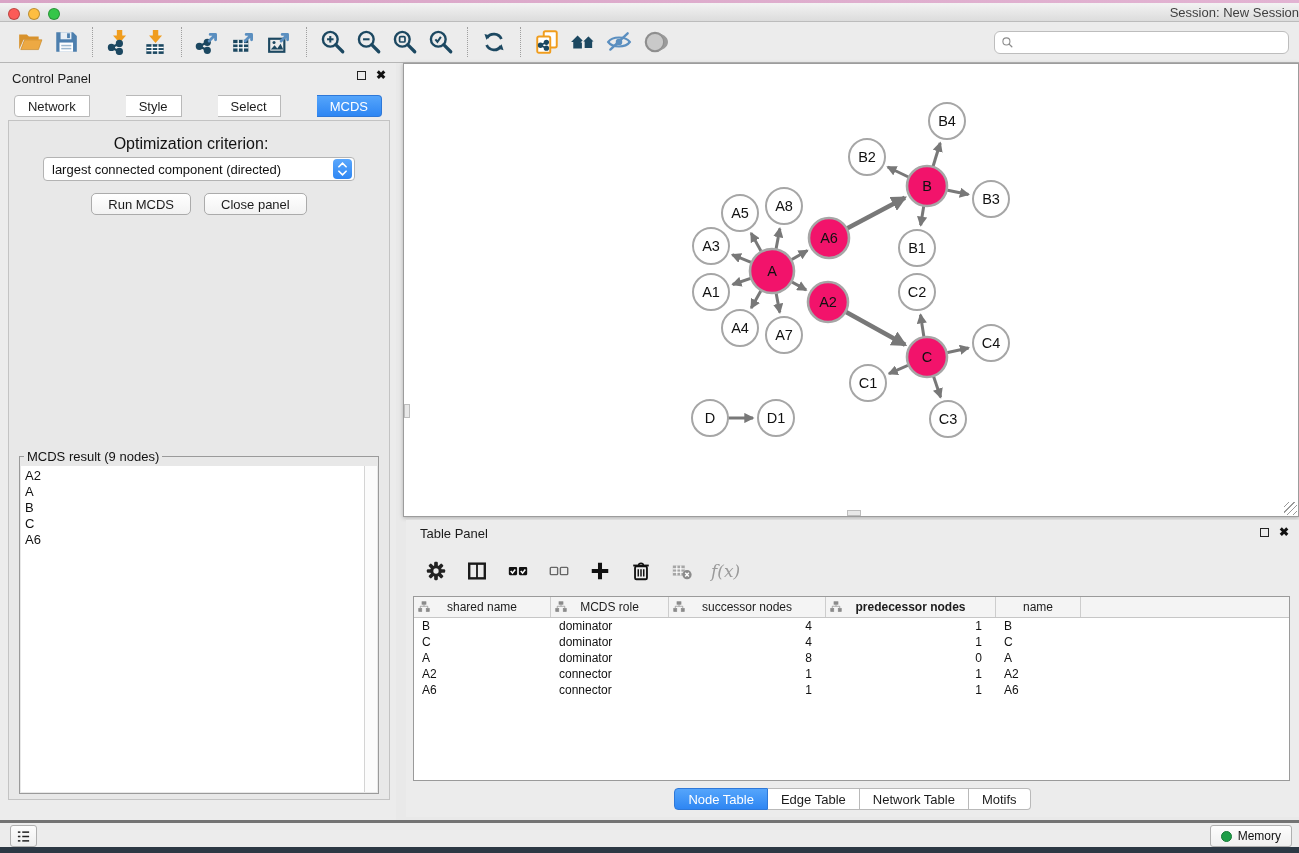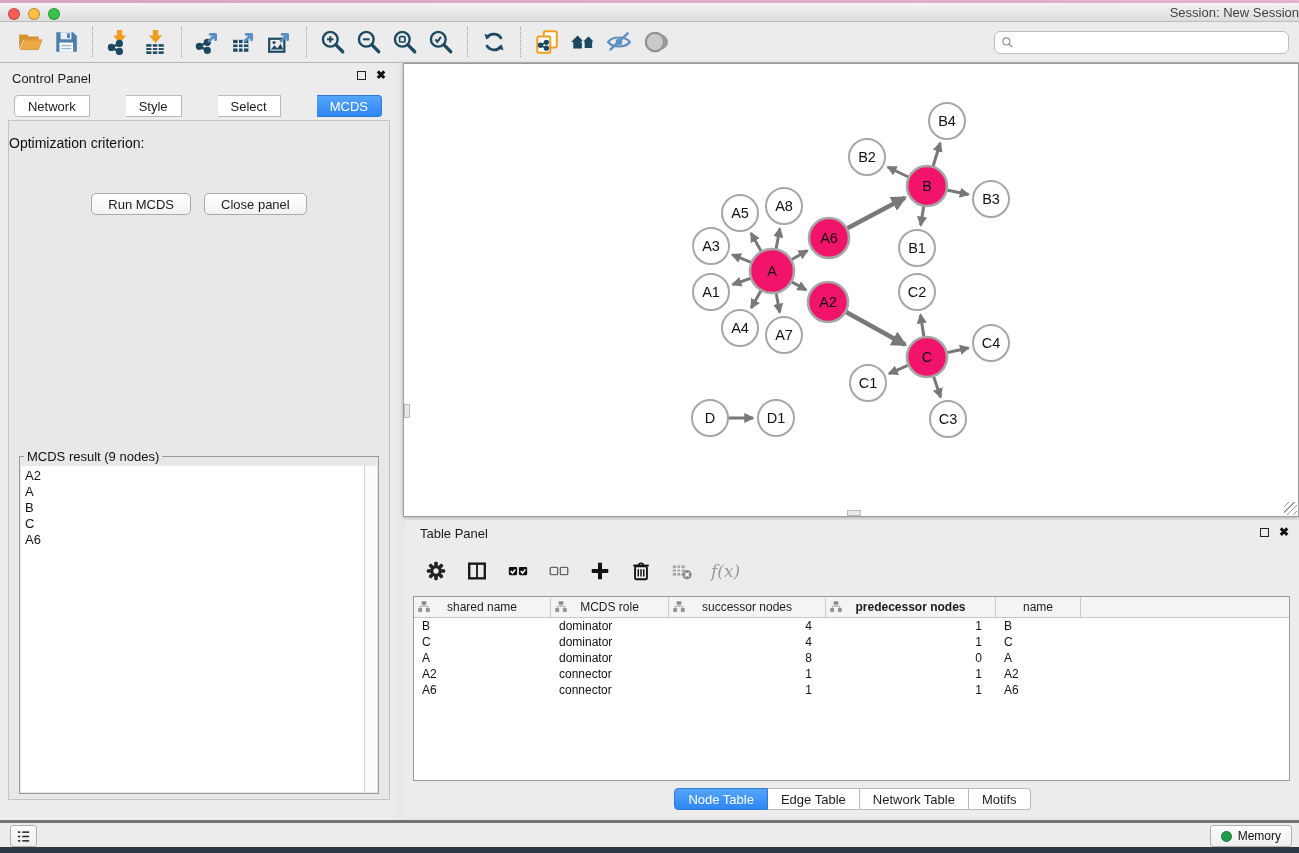--- a/index.html
+++ b/index.html
@@ -35,21 +35,21 @@
   
   .control-panel{position:absolute;left:0;top:63px;width:396px;height:757px;background:#ececec;}
   .cp-header{position:absolute;left:12px;top:8px;}
   .cp-tabs{position:absolute;left:0;right:0;top:32px;display:flex;justify-content:center;gap:36px;}
   .tab{height:22px;padding:0 13px;background:#fff;border:1px solid #b9b9b9;border-left:none;
        font-size:13px;display:flex;align-items:center;color:#1c1c1c;}
   .tab:first-child{border-left:1px solid #b9b9b9;border-radius:4px 0 0 4px;}
   .tab:last-child{border-radius:0 4px 4px 0;}
   .tab.selected{background:linear-gradient(#55a5fb,#2e86f3);border-color:#2e78d8;color:#fff;}
   .cp-body{position:absolute;left:8px;right:6px;top:57px;bottom:20px;background:#e8e8e8;border:1px solid #c3c3c3;}
-  .opt-label{position:absolute;left:0;right:16px;top:14px;font-size:14px;}
+  .opt-label{position:absolute;left:0;right:16px;top:14px;text-align:center;font-size:16px;}
   .dropdown{position:absolute;left:34px;right:34px;top:36px;height:24px;background:#fff;
             border:1px solid #b3b3b3;border-radius:4px;display:flex;align-items:center;}
   .dropdown .dd-text{flex:1;font-size:13px;padding-left:8px;white-space:nowrap;overflow:hidden;}
   .dd-stepper{width:19px;height:20px;margin-right:2px;border-radius:4px;
               background:linear-gradient(#5aa7fc,#2e86f3);display:flex;flex-direction:column;
               align-items:center;justify-content:center;gap:2px;}
   .dd-stepper svg{width:9px;height:6px;display:block;}
   .cp-buttons{position:absolute;left:0;right:0;top:72px;display:flex;justify-content:center;gap:13px;}
   .mac-btn{height:22px;padding:0 16px;background:linear-gradient(#ffffff,#f2f2f2);border:1px solid #ababab;
            border-radius:5px;font-size:13px;display:flex;align-items:center;color:#1c1c1c;}
@@ -286,20 +286,31 @@
       <span class="close-ico">✖</span>
     </div>
     <div class="cp-tabs" id="cp-tabs">
         <div class="tab">Network</div>
         <div class="tab">Style</div>
         <div class="tab">Select</div>
         <div class="tab selected">MCDS</div>
       </div>
     <div class="cp-body">
       <div class="opt-label">Optimization criterion:</div>
+      <div class="dropdown">
+        <span class="dd-text">largest connected component (directed)</span>
+        <span class="dd-stepper">
+          <svg viewBox="0 0 10 6">
+              <path d="M1 5 L5 1 L9 5" fill="none" stroke="#fff" stroke-width="1.8" stroke-linecap="round"></path>
+            </svg>
+          <svg viewBox="0 0 10 6">
+              <path d="M1 1 L5 5 L9 1" fill="none" stroke="#fff" stroke-width="1.8" stroke-linecap="round"></path>
+            </svg>
+        </span>
+      </div>
       <div class="cp-buttons">
         <div class="mac-btn">Run MCDS</div>
         <div class="mac-btn">Close panel</div>
       </div>
       <div class="result-box">
         <div class="result-legend">MCDS result (9 nodes)</div>
         <div class="result-list" id="result-list">
             <div>A2</div>
             <div>A</div>
             <div>B</div>

